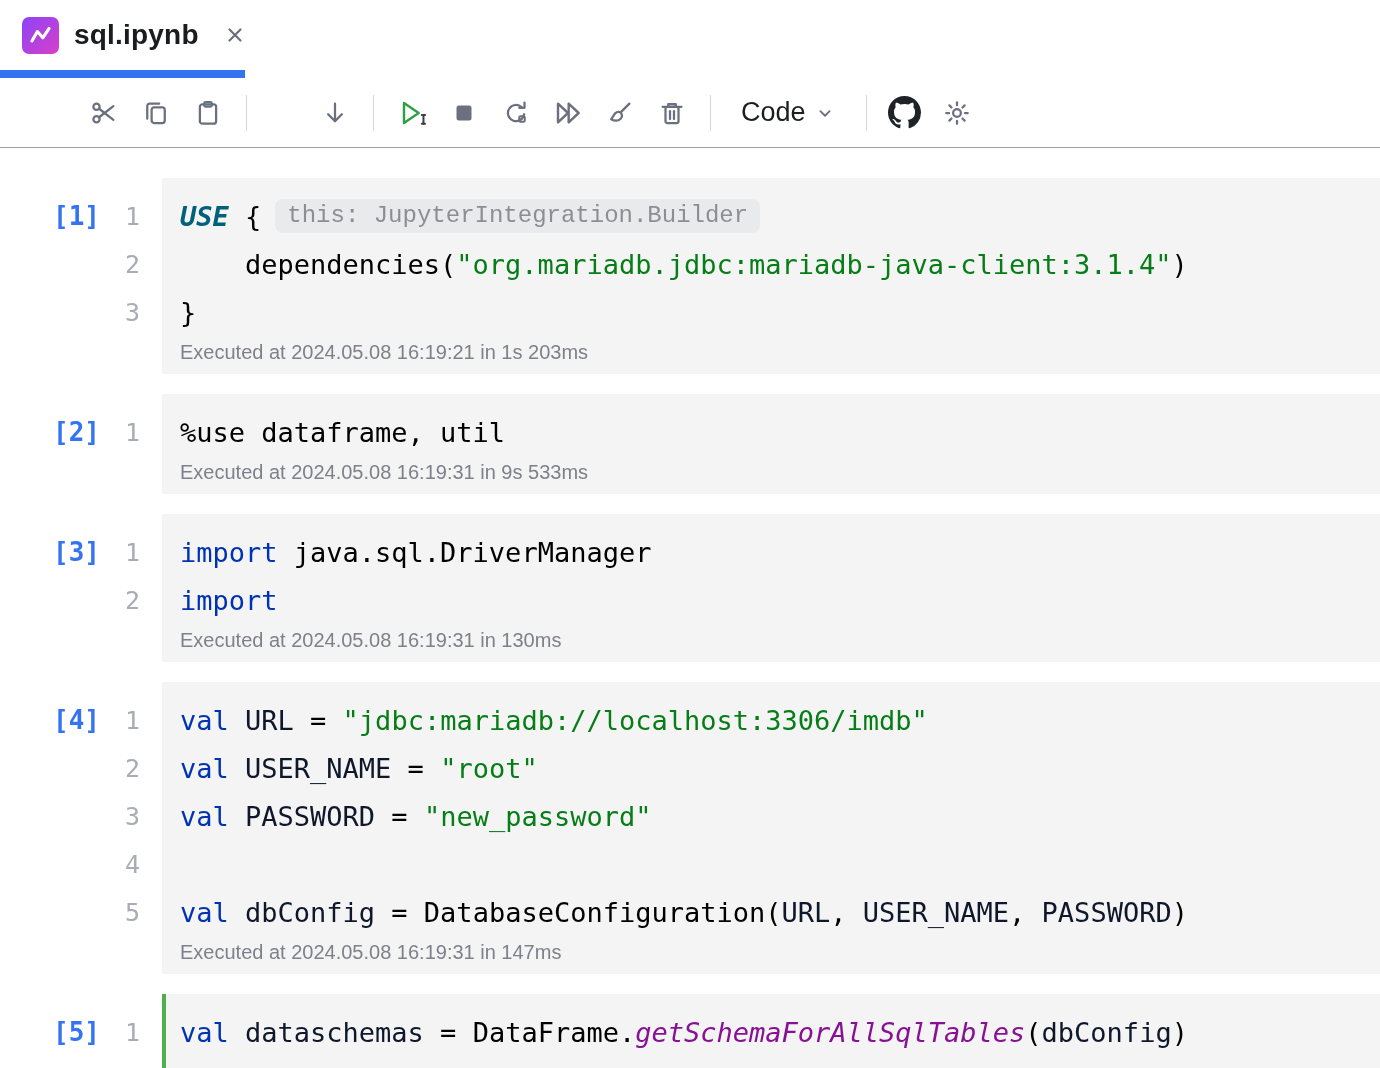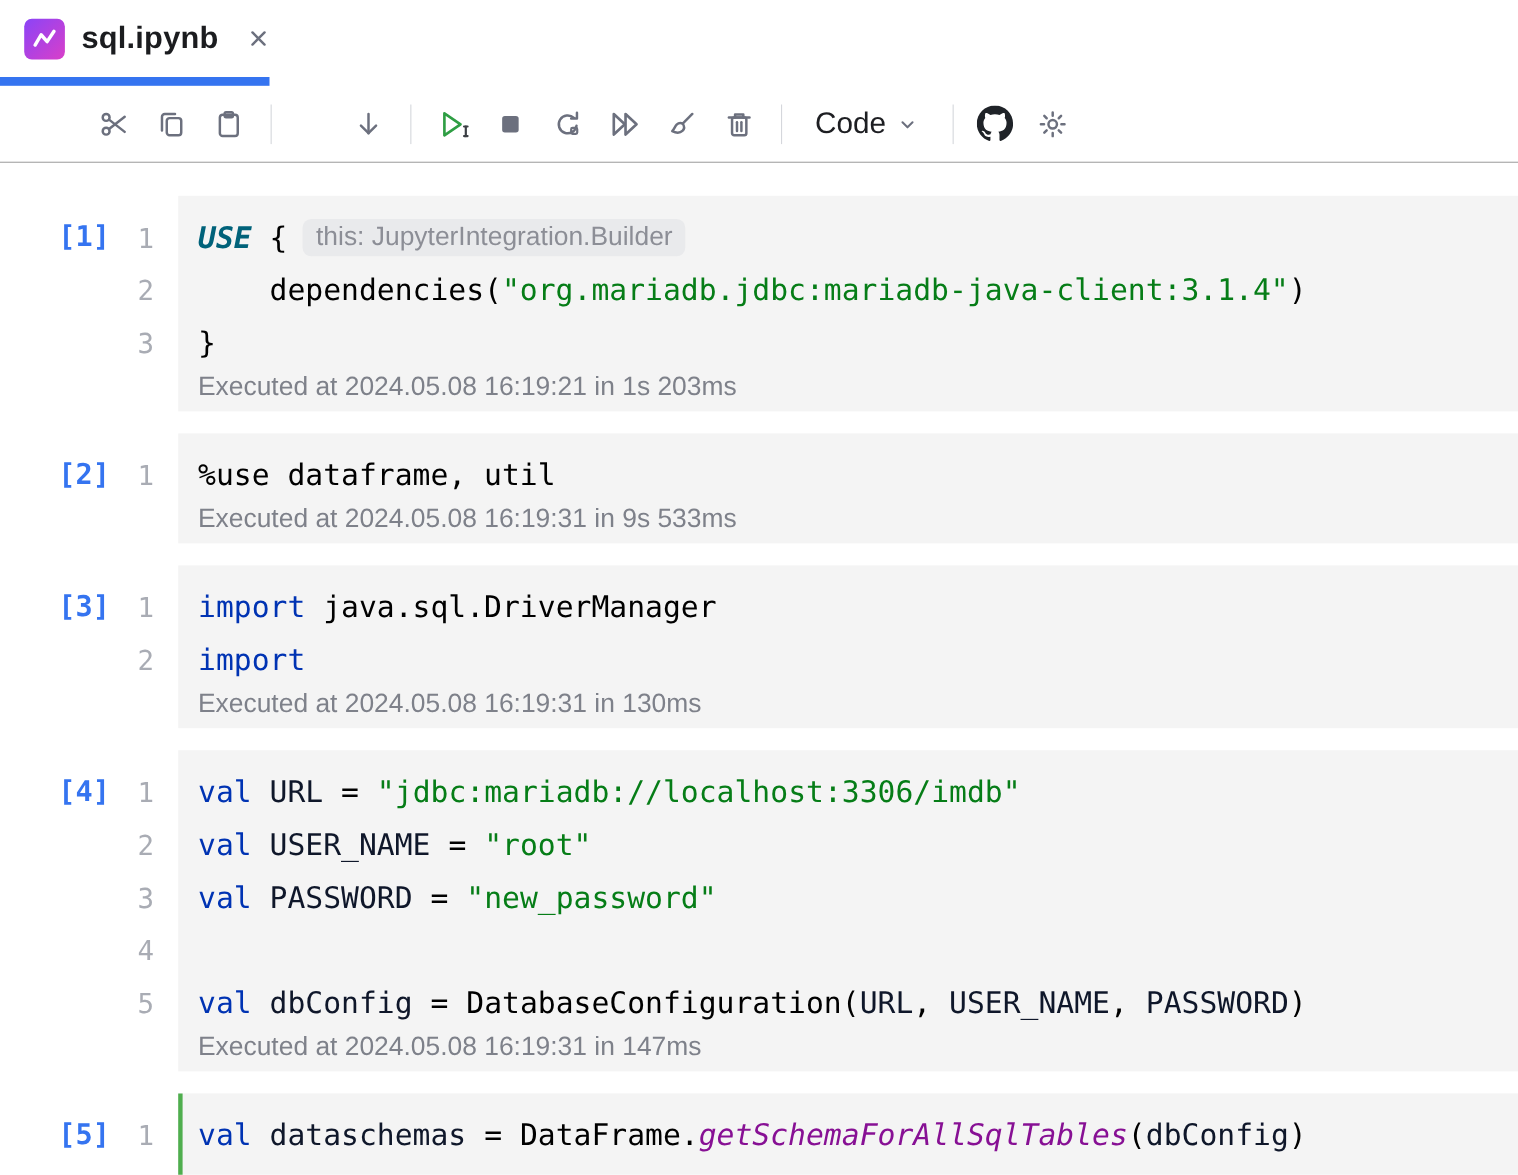--- a/index.html
+++ b/index.html
@@ -60,27 +60,27 @@
     font-family:"DejaVu Sans Mono",monospace; font-size:27px; color:#000;
     white-space:pre;
   }
   .tok-plain { color:#000000; }
   .tok-kw    { color:#0033b3; }
   .tok-str   { color:#067d17; }
   .tok-prop  { color:#0f172a; }
   .tok-ext   { color:#871094; font-style:italic; }
   .tok-decl  { color:#00627a; font-style:italic; font-weight:600; }
   .inlay {
-    background:#e9eaec; color:#8c8e96; font-family:Liberation Sans, sans-serif;
+    background:#e9eaec; color:#8c8e96; font-family:Liberation Mono, monospace;
     font-size:24px; font-style:normal; padding:4px 12px; border-radius:8px;
     margin-left:14px; white-space:pre; line-height:1.1;
   }
   .cell-status {
     height:32px; line-height:32px; padding-left:18px;
-    color:#7e818a; font-size:24px; font-family:"Liberation Sans",sans-serif;
+    color:#7e818a; font-size:20px; font-family:"Liberation Sans",sans-serif;
   }
 </style>
 </head>
 <body>
 
 <div class="tabbar">
   <div class="tab">
     <div class="tab-icon">
       <svg width="25" height="25" viewBox="0 0 16 16">
           <polyline points="2.5,11.5 6,5.5 9.5,9.5 13.5,3.5" fill="none" stroke="#ffffff" stroke-width="2" stroke-linecap="round" stroke-linejoin="round"></polyline>

